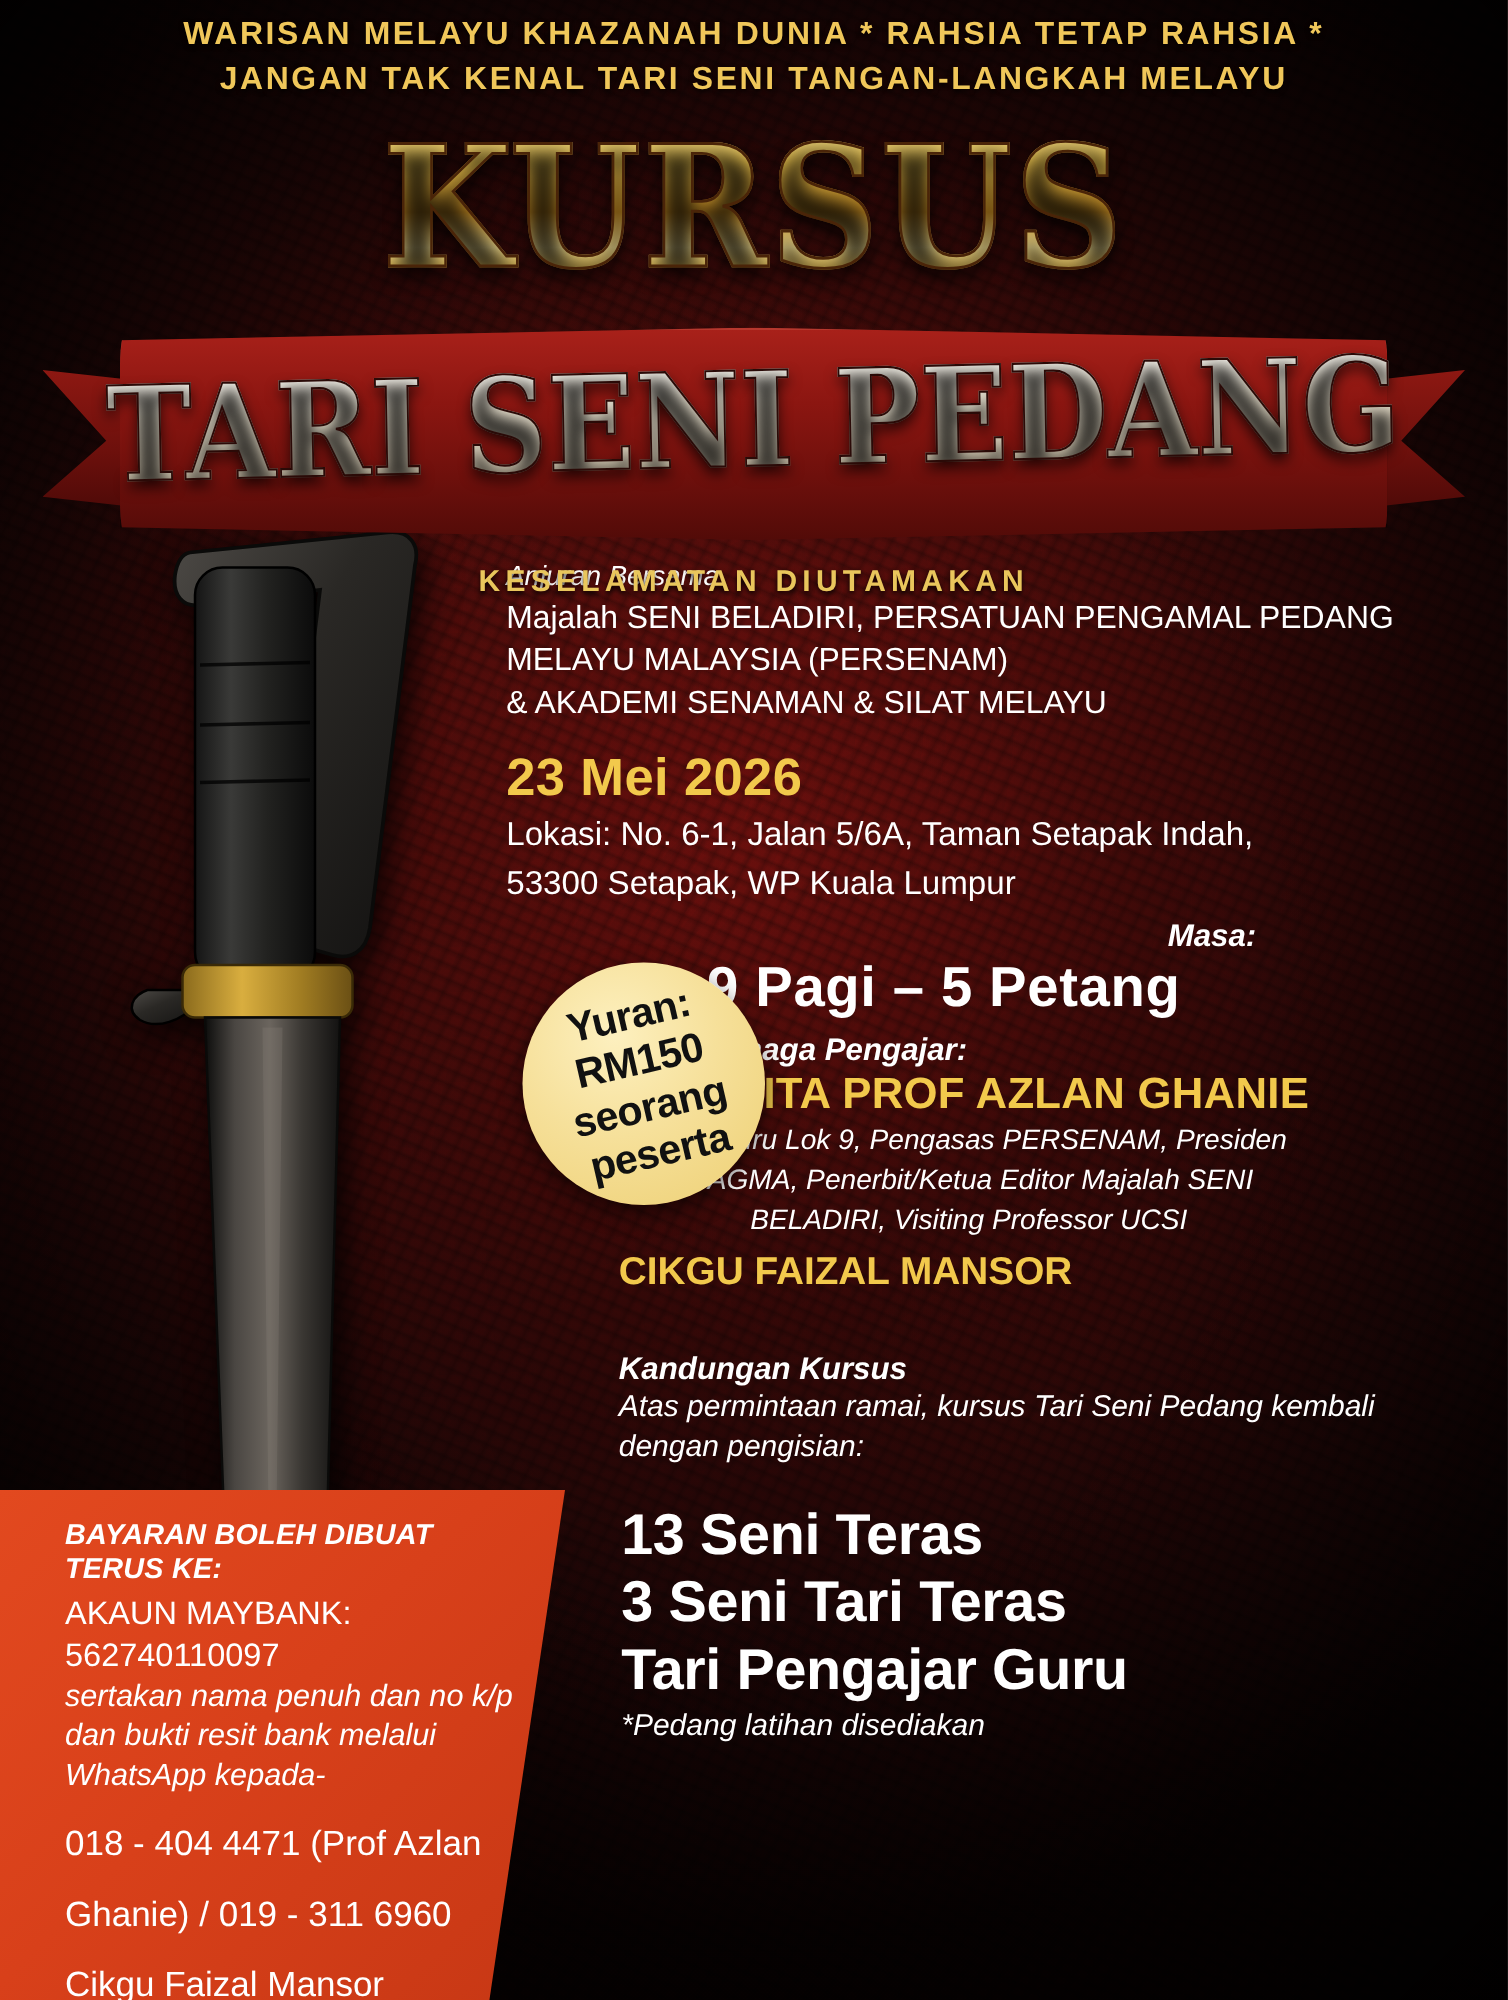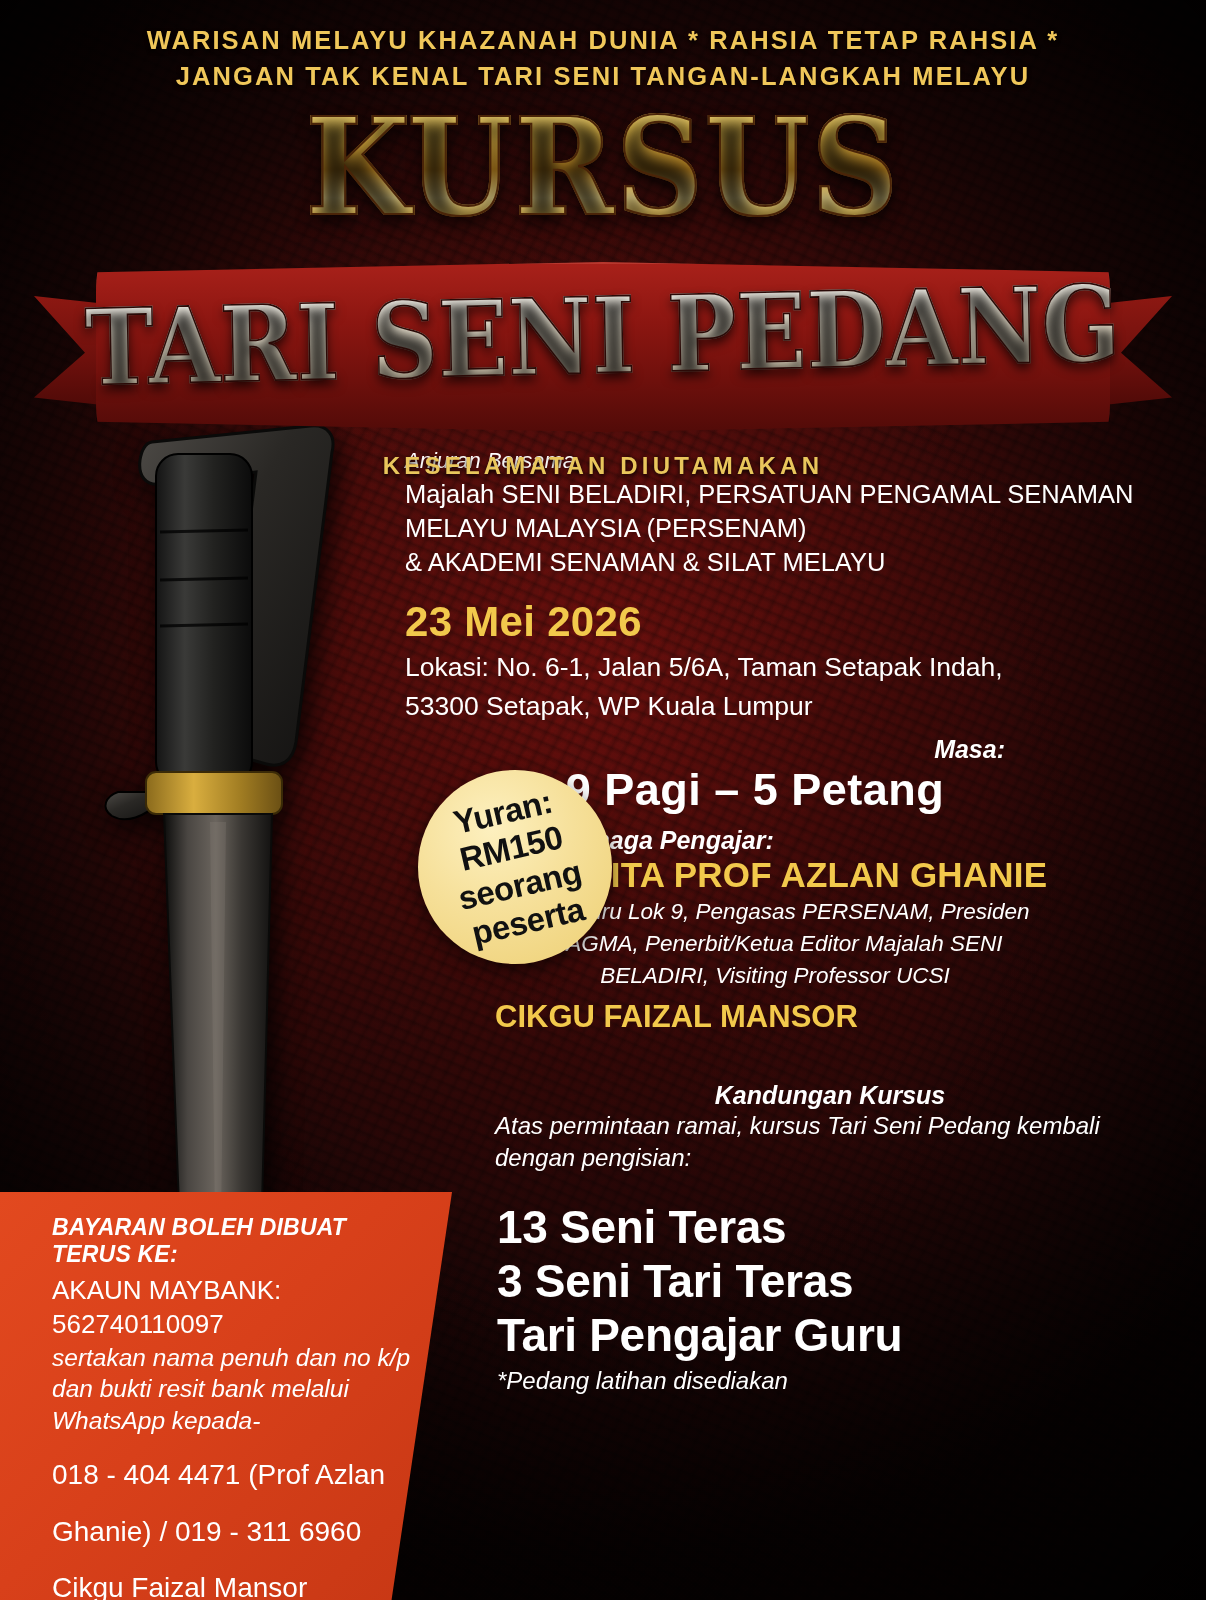--- a/index.html
+++ b/index.html
@@ -35,21 +35,21 @@
   .vignette {
     position: absolute;
     inset: 0;
     pointer-events: none;
     background: radial-gradient(ellipse 78% 70% at 50% 48%, rgba(0,0,0,0) 40%, rgba(0,0,0,0.55) 82%, rgba(0,0,0,0.9) 100%);
   }
 
   
   .tagline {
     position: absolute;
-    top: 22px;
+    top: 9px;
     left: 0;
     width: 100%;
     text-align: center;
     color: #f0c75a;
     font-weight: bold;
     font-size: 25.5px;
     letter-spacing: 2.1px;
     line-height: 1.42;
     text-shadow: 0 2px 4px rgba(0,0,0,0.85);
     z-index: 6;
@@ -245,21 +245,20 @@
     font-weight: bold;
     color: #f2c94c;
   }
   .kandungan-label {
     margin-top: 46px;
     padding-left: 90px;
     font-size: 25px;
     font-style: italic;
     font-weight: bold;
     color: #ffffff;
-    text-align: center;
   }
   .kandungan-text {
     padding-left: 90px;
     font-size: 24px;
     font-style: italic;
     line-height: 1.33;
     color: #ffffff;
   }
   .content-list {
     margin-top: 26px;
@@ -401,21 +400,21 @@
 
     <path d="M58,380 C46,384 40,396 52,404 C66,412 86,404 96,392 L104,380 Z" fill="url(#guardG)" stroke="#000" stroke-width="2"></path>
     <rect x="86" y="360" width="136" height="42" rx="10" fill="url(#brassG)" stroke="#3a2a07" stroke-width="2"></rect>
 
     <path d="M104,402 L212,402 L196,1030 C194,1062 176,1092 152,1104 C140,1092 130,1062 128,1030 Z" fill="url(#bladeG)" stroke="#0a0a09" stroke-width="2"></path>
     <path d="M150,410 L166,410 L158,1060 Z" fill="#8b857c" opacity="0.25"></path>
   </svg>
 
   <div class="rightcol">
     <div class="anjuran-label">Anjuran Bersama</div>
-    <div class="org-line">Majalah SENI BELADIRI, PERSATUAN PENGAMAL SENAMAN</div>
+    <div class="org-line">Majalah SENI BELADIRI, PERSATUAN PENGAMAL PEDANG</div>
     <div class="org-line">MELAYU MALAYSIA (PERSENAM)</div>
     <div class="org-line">&amp; AKADEMI SENAMAN &amp; SILAT MELAYU</div>
 
     <div class="date">23 Mei 2026</div>
     <div class="loc">Lokasi: No. 6-1, Jalan 5/6A, Taman Setapak Indah,</div>
     <div class="loc">53300 Setapak, WP Kuala Lumpur</div>
 
     <div class="masa-label">Masa:</div>
     <div class="masa-time">9 Pagi – 5 Petang</div>
 

